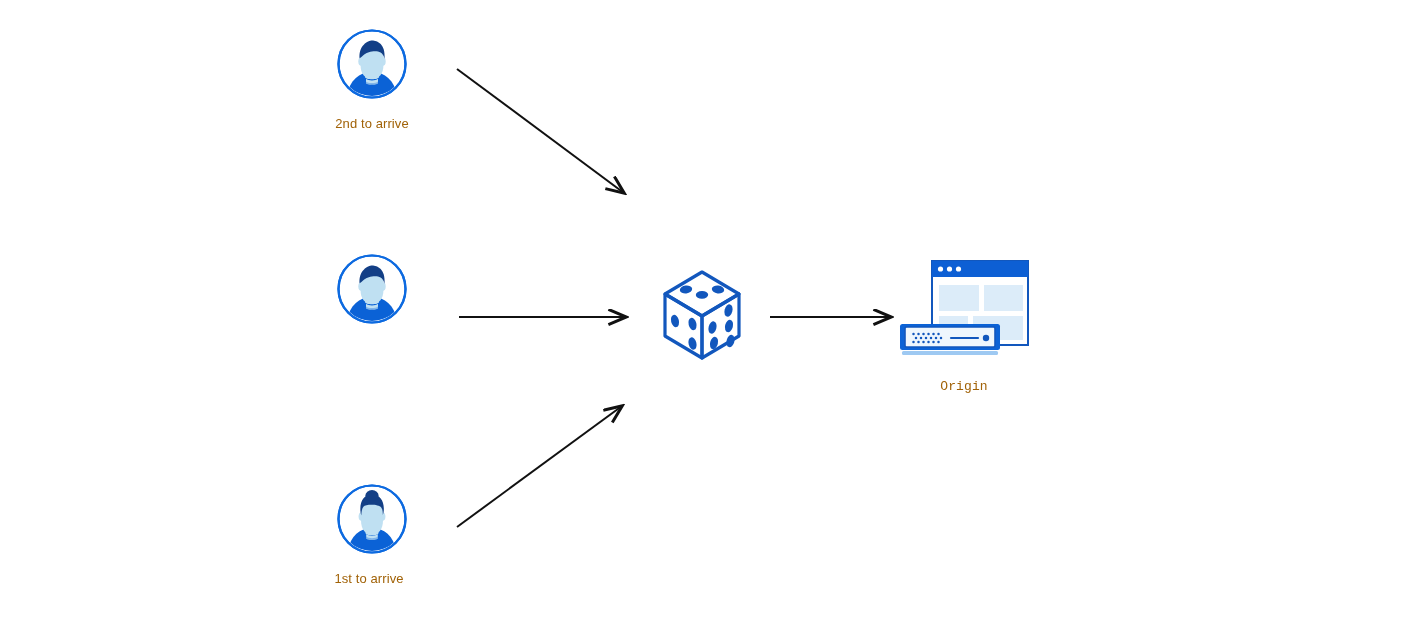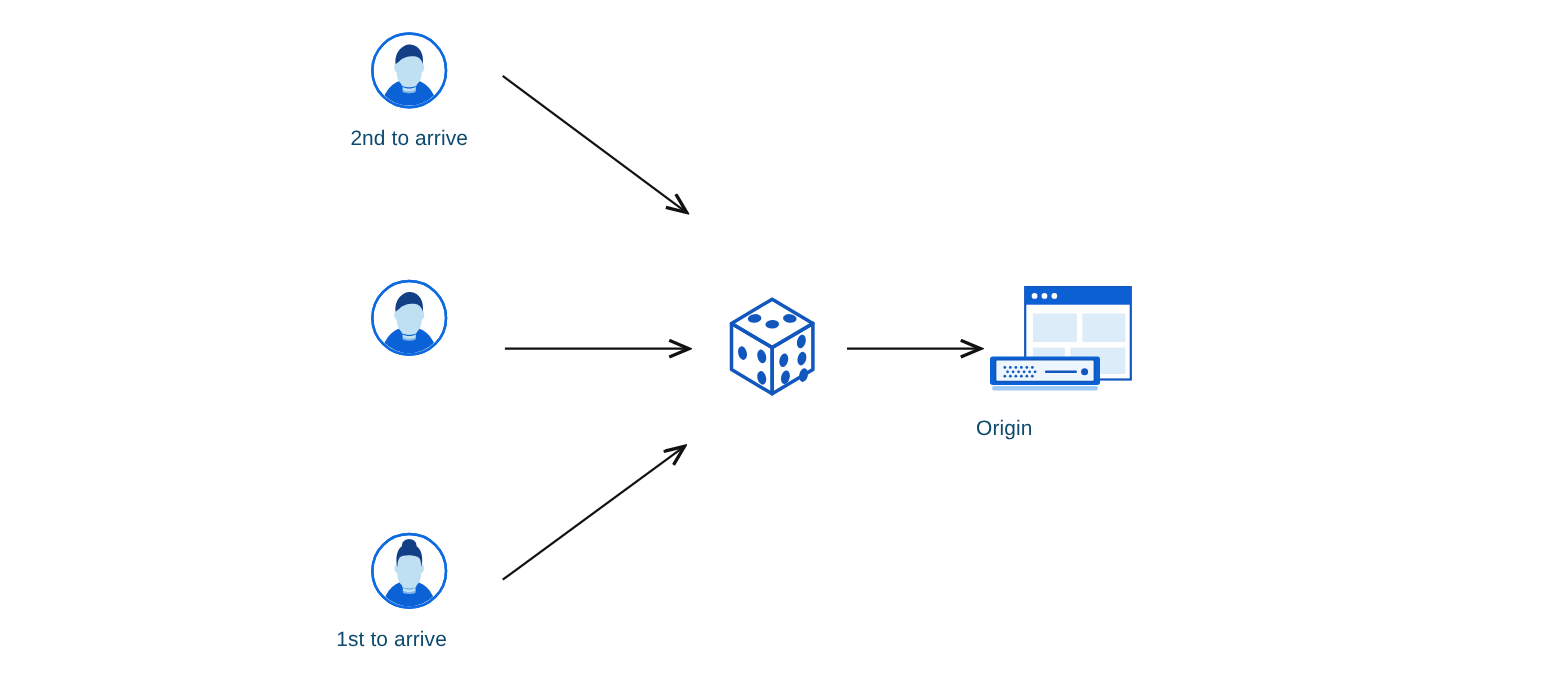--- a/index.html
+++ b/index.html
@@ -18,22 +18,22 @@
     overflow: hidden;
   }
   .avatar-wrap {
     position: absolute;
     width: 72px;
     height: 72px;
   }
   .node-label {
     position: absolute;
     font-family: "Liberation Sans", sans-serif;
-    font-size: 19px;
-    color: #0c4a6e;
+    font-size: 13px;
+    color: #a16207;
     text-align: center;
     white-space: nowrap;
     letter-spacing: 0.1px;
   }
   .arrow-layer {
     position: absolute;
     left: 0;
     top: 0;
     width: 1405px;
     height: 633px;
@@ -134,21 +134,21 @@
         <ellipse cx="46.4" cy="33.5" rx="3" ry="4.3" fill="#bfe0f2"></ellipse>
         <path d="M25 28.5 C25 17.5 47 17.5 47 28.5 L47 37 C47 47 42.3 51.5 36 51.5 C29.7 51.5 25 47 25 37 Z" fill="#bfe0f2"></path>
         <path d="M36 11.5 C28 11.5 23.8 17.8 24.4 27.8 C24.6 31 25.4 32.4 25.4 32.4 C25.4 32.4 25.2 26.4 27.4 23.8 C29.9 20.9 42.6 21.2 45.2 24.4 C47.1 26.7 46.8 32.2 46.8 32.2 C46.8 32.2 47.6 30.4 47.8 27.6 C48.4 17.8 44 11.5 36 11.5 Z" fill="#133f86"></path>
         <ellipse cx="36" cy="12.6" rx="6.6" ry="5.6" fill="#133f86"></ellipse>
         <path d="M30.2 51 L30.2 55.2 C30.2 57.6 41.8 57.6 41.8 55.2 L41.8 51 C39.4 53.2 32.6 53.2 30.2 51 Z" fill="#bfe0f2"></path>
         <path d="M30.2 53.6 C32.2 55.8 39.8 55.8 41.8 53.6 L41.8 55.5 C39.8 57.8 32.2 57.8 30.2 55.5 Z" fill="#0b62d6" opacity="0.35"></path>
       </g>
       <circle cx="36" cy="36" r="33.5" fill="none" stroke="#0d6ae0" stroke-width="2.2"></circle>
     </svg>
   </div>
-  <div class="node-label" style="left:256px; top:571px; width:200px;">1st to arrive</div>
+  <div class="node-label" style="left:269px; top:571px; width:200px;">1st to arrive</div>
 
   <div class="dice-wrap" style="left:657px; top:267px;">
     <svg viewBox="0 0 90 96" width="90" height="96" xmlns="http://www.w3.org/2000/svg">
       <g fill="none" stroke="#1257bd" stroke-width="3.2" stroke-linejoin="round" stroke-linecap="round">
 
         <path d="M45 5 L82 27 L45 49 L8 27 Z"></path>
 
         <path d="M8 27 L45 49 L45 91 L8 69 Z"></path>
 
         <path d="M82 27 L82 69 L45 91 L45 49 Z"></path>
@@ -214,15 +214,15 @@
           <circle cx="27.5" cy="86" r="1.25"></circle>
             <circle cx="32.5" cy="86" r="1.25"></circle>
           <circle cx="37.5" cy="86" r="1.25"></circle>
             <circle cx="42.5" cy="86" r="1.25"></circle>
         </g>
         <line x1="55" y1="82" x2="82" y2="82" stroke="#1257bd" stroke-width="2.2" stroke-linecap="round"></line>
         <circle cx="90" cy="82" r="3.2" fill="#1257bd"></circle>
       </g>
     </svg>
   </div>
-  <div class="node-label" style="left:813px; top:379px; width:200px;">Origin</div>
+  <div class="node-label" style="left:864px; top:379px; width:200px;font-family:Liberation Mono, monospace;">Origin</div>
 
 </div>
 
 </body></html>

